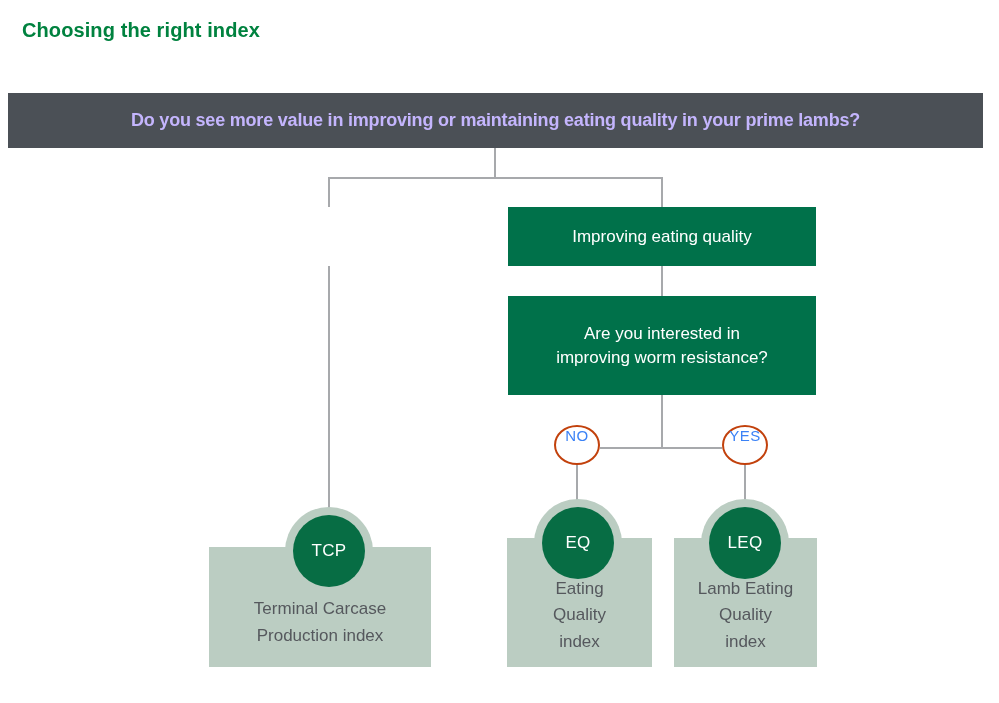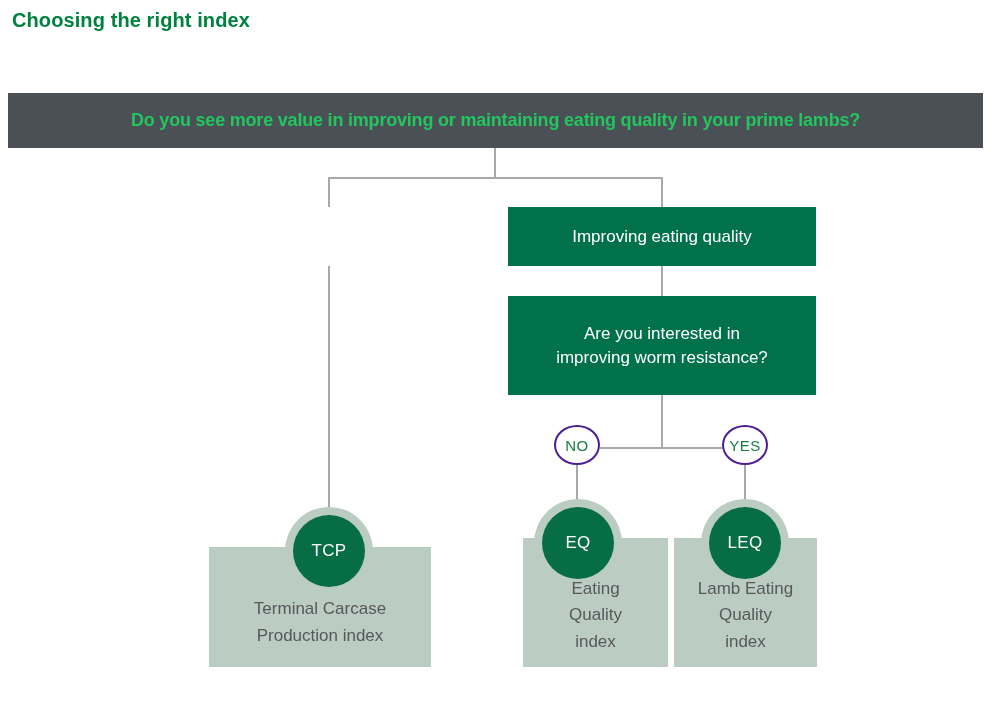--- a/index.html
+++ b/index.html
@@ -1,54 +1,54 @@
 <!DOCTYPE html>
 <html><head>
 <meta charset="utf-8">
 <style>
   html,body{margin:0;padding:0;background:#ffffff;}
   .page{
     position:relative;width:999px;height:703px;background:#fff;overflow:hidden;
     font-family:"Liberation Sans","DejaVu Sans",sans-serif;
   }
   .title{
-    position:absolute;left:8px;top:5px;margin:4px;
+    position:absolute;left:8px;top:5px;margin:14px;
     font-size:20px;font-weight:bold;color:#00823F;letter-spacing:0.1px;
   }
   .intro{
     position:absolute;left:8px;top:36px;margin:0;
     font-size:16.5px;color:#5A5D63;
   }
   .qbar{
     position:absolute;left:8px;top:93px;width:975px;height:55px;background:#4B5056;
     display:flex;align-items:center;justify-content:center;
   }
-  .qbar span{color:#22c55e;font-weight:bold;font-size:18px;letter-spacing:-0.2px;}
+  .qbar span{color:#c4b5fd;font-weight:bold;font-size:18px;letter-spacing:-0.2px;}
   .ln{position:absolute;background:#A7A9AC;z-index:1;}
   .gbox{
     position:absolute;background:#00714A;z-index:3;
     display:flex;align-items:center;justify-content:center;text-align:center;
     color:#ffffff;font-size:17px;line-height:1.4;
   }
   .pbox{
     position:absolute;background:#BBCDC2;z-index:2;
     display:flex;flex-direction:column;justify-content:flex-end;
     text-align:center;color:#55585D;font-size:17px;line-height:1.55;
   }
   .halo{position:absolute;width:88px;height:88px;border-radius:50%;background:#BBCDC2;z-index:2;}
   .gcirc{
     position:absolute;width:72px;height:72px;border-radius:50%;background:#076D44;z-index:4;
     display:flex;align-items:center;justify-content:center;
     color:#ffffff;font-weight:normal;font-size:17px;letter-spacing:0.3px;
   }
   .dec{
     position:absolute;width:46px;height:40px;border-radius:50%;
-    background:#ffffff;border:2px solid #4c1d95;box-sizing:border-box;z-index:4;
-    display:flex;align-items:center;justify-content:center;
-    color:#15803d;font-size:15px;letter-spacing:0.5px;
+    background:#ffffff;border:2px solid #c2410c;box-sizing:border-box;z-index:4;
+    display:flex;align-items:flex-start;justify-content:center;
+    color:#3b82f6;font-size:15px;letter-spacing:0.5px;
   }
   .multiline{white-space:pre-line;}
 </style>
 </head>
 <body>
 
 <div class="page">
 
   <h1 class="title">Choosing the right index</h1>
 
@@ -86,21 +86,21 @@
   <div class="halo" style="left:285px;top:507px;"></div>
   <div class="pbox" style="left:209px;top:547px;width:222px;height:120px;padding-bottom:18px;box-sizing:border-box;">
     <span class="multiline">Terminal Carcase
 Production index</span>
   </div>
   <div class="gcirc" style="left:293px;top:515px;">
     <span>TCP</span>
   </div>
 
   <div class="halo" style="left:534px;top:499px;"></div>
-  <div class="pbox" style="left:507px;top:538px;width:145px;height:129px;padding-bottom:12px;box-sizing:border-box;margin-left:16px;">
+  <div class="pbox" style="left:507px;top:538px;width:145px;height:129px;padding-bottom:12px;box-sizing:border-box;">
     <span class="multiline">Eating
 Quality
 index</span>
   </div>
   <div class="gcirc" style="left:542px;top:507px;">
     <span>EQ</span>
   </div>
 
   <div class="halo" style="left:701px;top:499px;"></div>
   <div class="pbox" style="left:674px;top:538px;width:143px;height:129px;padding-bottom:12px;box-sizing:border-box;">

